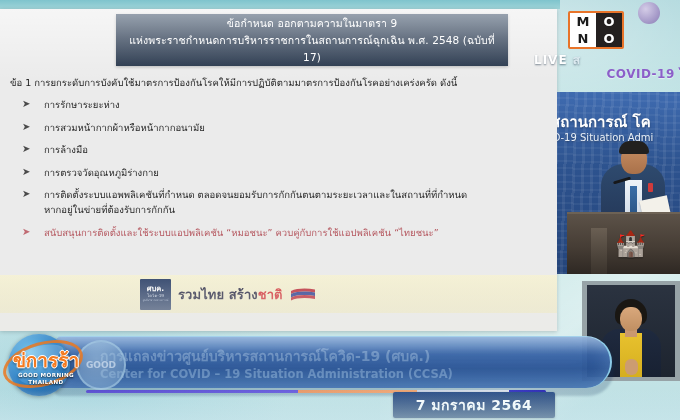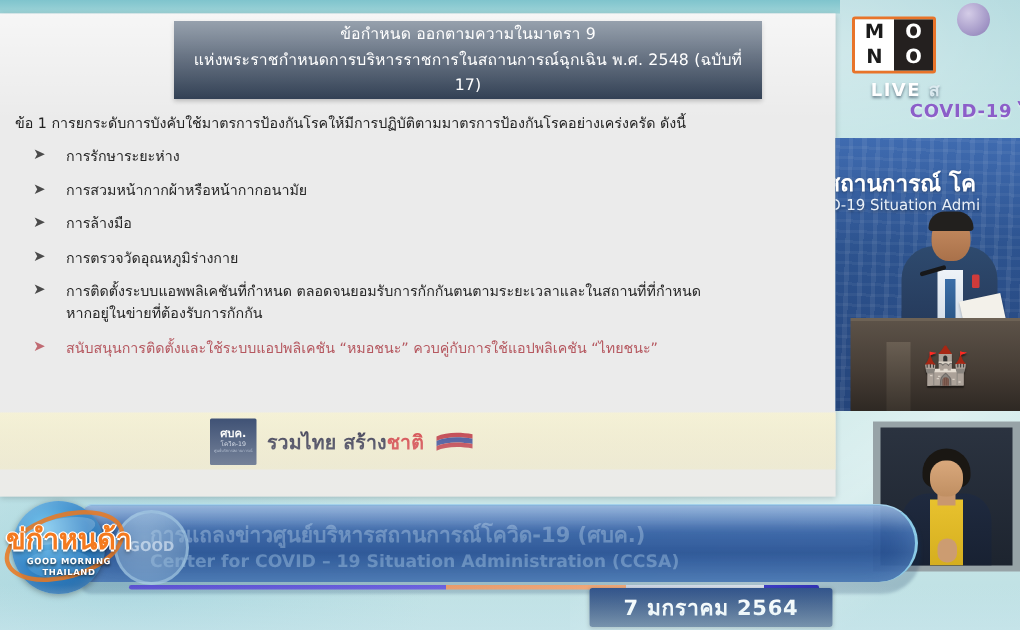--- a/index.html
+++ b/index.html
@@ -127,21 +127,21 @@
     font-size:30px; font-weight:bold; color:#ef7f2b; line-height:32px;
     letter-spacing:-1px;
     text-shadow:0 1px 1px rgba(0,0,0,.25);
   }
   .mono-orb{
     position:absolute; right:20px; top:2px; width:22px; height:22px; border-radius:50%;
     background:radial-gradient(circle at 35% 32%, #d8c9e8, #9a86bf 70%, #7f6aa8);
     opacity:.85;
   }
   .live-line{
-    position:absolute; right:6px; top:50px; width:140px; text-align:center;
+    position:absolute; right:6px; top:50px; width:140px; text-align:left;
     font-size:12px; font-weight:bold; color:#ffffff; letter-spacing:1px;
     text-shadow:0 1px 2px rgba(40,60,80,.6);
     white-space:nowrap; overflow:hidden;
   }
   .live-line .sub{ color:#dbe9ef; font-weight:bold; }
   .covid-line{
     position:absolute; right:-6px; top:64px; width:160px; text-align:right;
     font-size:12px; font-weight:bold; color:#8c5ec9; letter-spacing:.5px;
     text-shadow:0 1px 1px rgba(255,255,255,.5);
     white-space:nowrap; overflow:hidden;
@@ -492,21 +492,21 @@
     <div class="ghost-th">การแถลงข่าวศูนย์บริหารสถานการณ์โควิด-19 (ศบค.)</div>
     <div class="ghost-en">Center for COVID – 19 Situation Administration (CCSA)</div>
   </div>
   <div class="ccsa-seal">GOOD</div>
   <div class="accent-line"></div>
   <div class="datebox">7 มกราคม 2564</div>
 
   <div class="proglogo">
     <div class="globe"></div>
     <div class="ringL"></div>
-    <div class="prog-th">ข่กำหนด้า</div>
+    <div class="prog-th">ข่การร้า</div>
     <div class="prog-en">
       <div>GOOD MORNING</div>
       <div>THAILAND</div>
     </div>
   </div>
 
   <div class="bottom-glow"></div>
 </div>
 
 </body></html>

